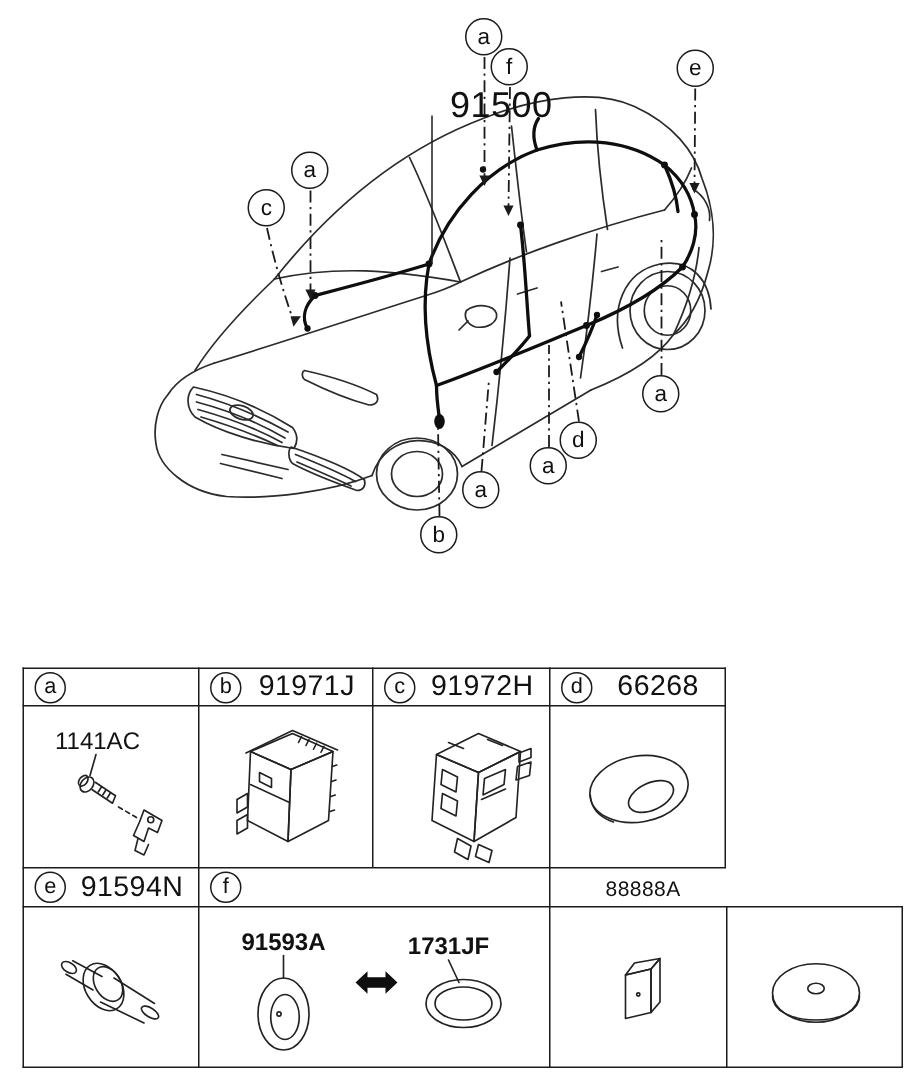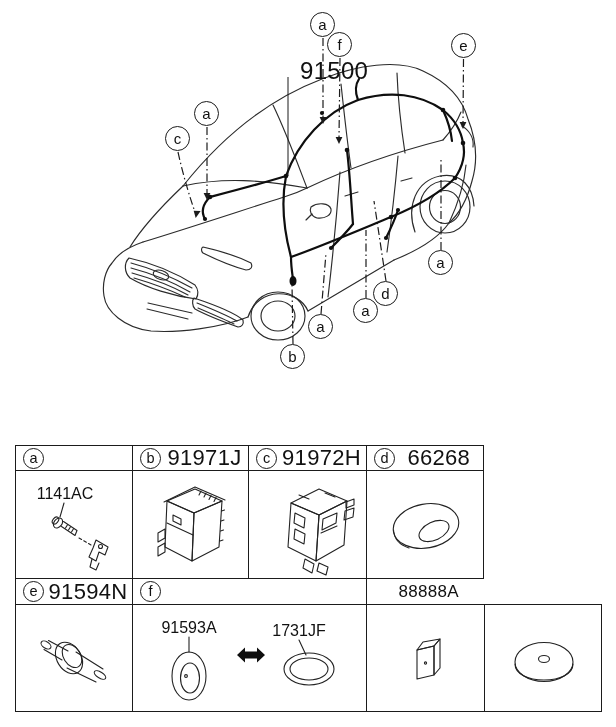--- a/index.html
+++ b/index.html
@@ -19,22 +19,22 @@
   
   .parts-table{ position:absolute; left:15px; top:445px; display:grid;
                 grid-template-columns:117px 116px 118px 117.5px 118.5px;
                 grid-template-rows:25px 108px 26px 107.5px; }
   .cell{ position:relative; background:#fff; }
   .bl{ border-left:1.5px solid var(--ln);} .bt{ border-top:1.5px solid var(--ln);}
   .br{ border-right:1.5px solid var(--ln);} .bb{ border-bottom:1.5px solid var(--ln);}
   .hdr{ display:flex; align-items:center; padding-left:7px; }
   .badge{ width:21px; height:21px; min-width:21px; border:1.4px solid var(--ln); border-radius:50%;
           display:flex; align-items:center; justify-content:center; font-size:14.5px; line-height:1; }
-  .pn{ flex:1; text-align:center; font-size:22px; letter-spacing:0.3px; }
-  .pn-full{ width:100%; text-align:center; font-size:17px; letter-spacing:0.3px; }
+  .pn{ flex:1; text-align:center; font-size:19px; letter-spacing:0.3px; }
+  .pn-full{ width:100%; text-align:center; font-size:14px; letter-spacing:0.3px; }
   .cellc svg{ position:absolute; left:0; top:0; }
 
   svg .o{ fill:none; stroke:#2b2b2b; stroke-width:1.15; stroke-linecap:round; stroke-linejoin:round; }
   svg .w{ fill:none; stroke:#0e0e0e; stroke-width:2.2; stroke-linecap:round; }
   svg .lead{ fill:none; stroke:var(--ln); stroke-width:1.2; stroke-dasharray:8 3 1.5 3; }
   svg .solid{ fill:none; stroke:var(--ln); stroke-width:1; }
   svg .dot{ fill:#0e0e0e; stroke:none; }
   svg .p{ fill:none; stroke:#222; stroke-width:1.1; stroke-linecap:round; stroke-linejoin:round; }
   svg text{ font-family:"Liberation Sans", sans-serif; fill:var(--ink); }
 </style>
@@ -250,21 +250,21 @@
         <g class="p">
           <ellipse cx="30" cy="40" rx="3.2" ry="5.5" transform="rotate(-58 30 40)"></ellipse>
           <path d="M32.5,35.5 L52,46 M28,44.5 L46,55"></path>
           <ellipse cx="53" cy="53" rx="12" ry="17" transform="rotate(-32 53 53)"></ellipse>
           <ellipse cx="56" cy="51" rx="8.5" ry="12.5" transform="rotate(-32 56 51)"></ellipse>
           <path d="M60,47 L87,64 M51,63 L80,77"></path>
           <ellipse cx="84" cy="70" rx="3" ry="6.5" transform="rotate(-58 84 70)"></ellipse>
         </g>
       </svg>
     </div>
-    <div class="cell cellc bl bt bb" style="grid-column:2 / span 2; grid-row:4;">
+    <div class="cell cellc bl bt bb" style="grid-column:2 / span 2; grid-row:4;font-weight:bold;">
       <svg width="234" height="107" viewBox="0 0 234 107">
         <text x="56" y="28" font-size="16" text-anchor="middle">91593A</text>
         <path class="p" d="M56,32 L56,47"></path>
         <g class="p">
           <ellipse cx="56" cy="71" rx="17" ry="24"></ellipse>
           <ellipse cx="57" cy="73" rx="9.5" ry="15"></ellipse>
           <circle cx="53" cy="71" r="1.4"></circle>
         </g>
         <path d="M104,50 L112,42.5 L112,46.5 L124,46.5 L124,42.5 L132,50 L124,57.5 L124,53.5 L112,53.5 L112,57.5 Z" fill="#0e0e0e"></path>
         <text x="166" y="31" font-size="16" text-anchor="middle">1731JF</text>

